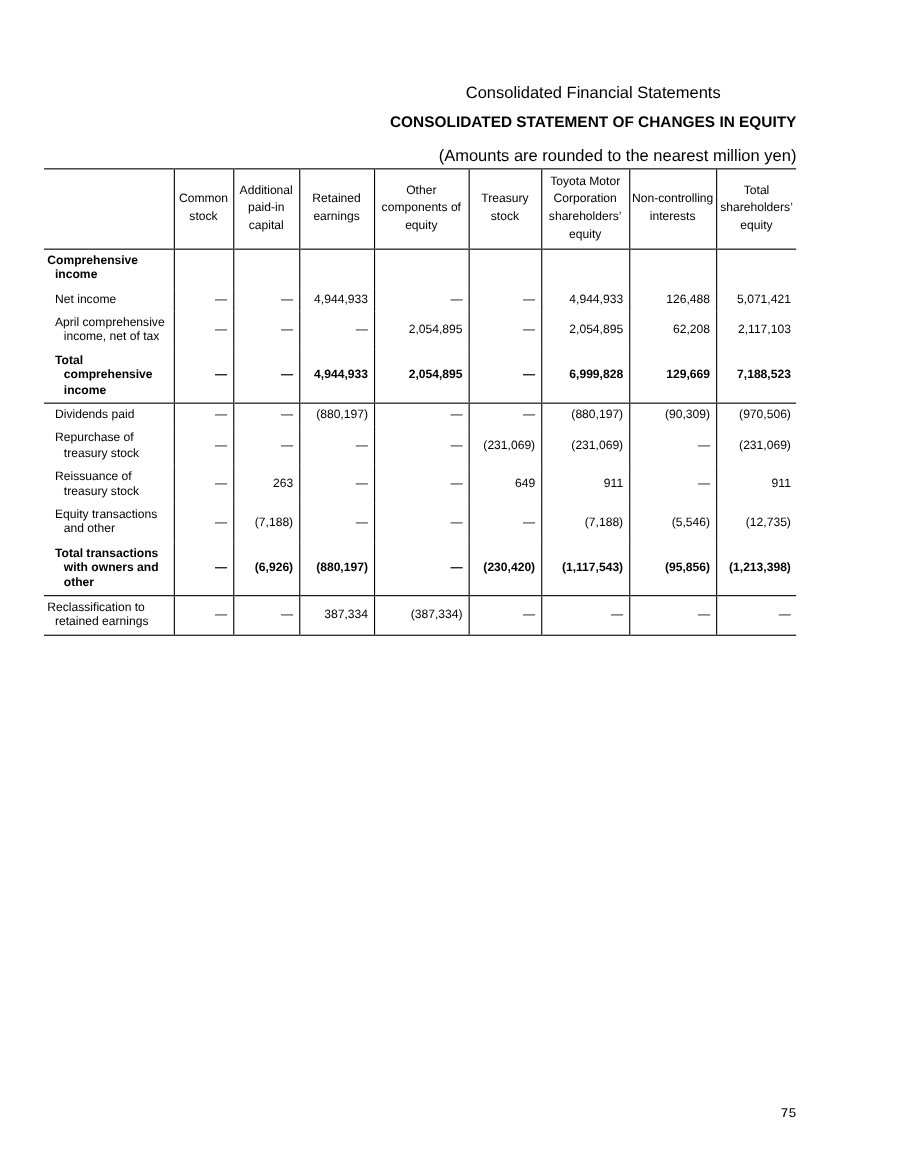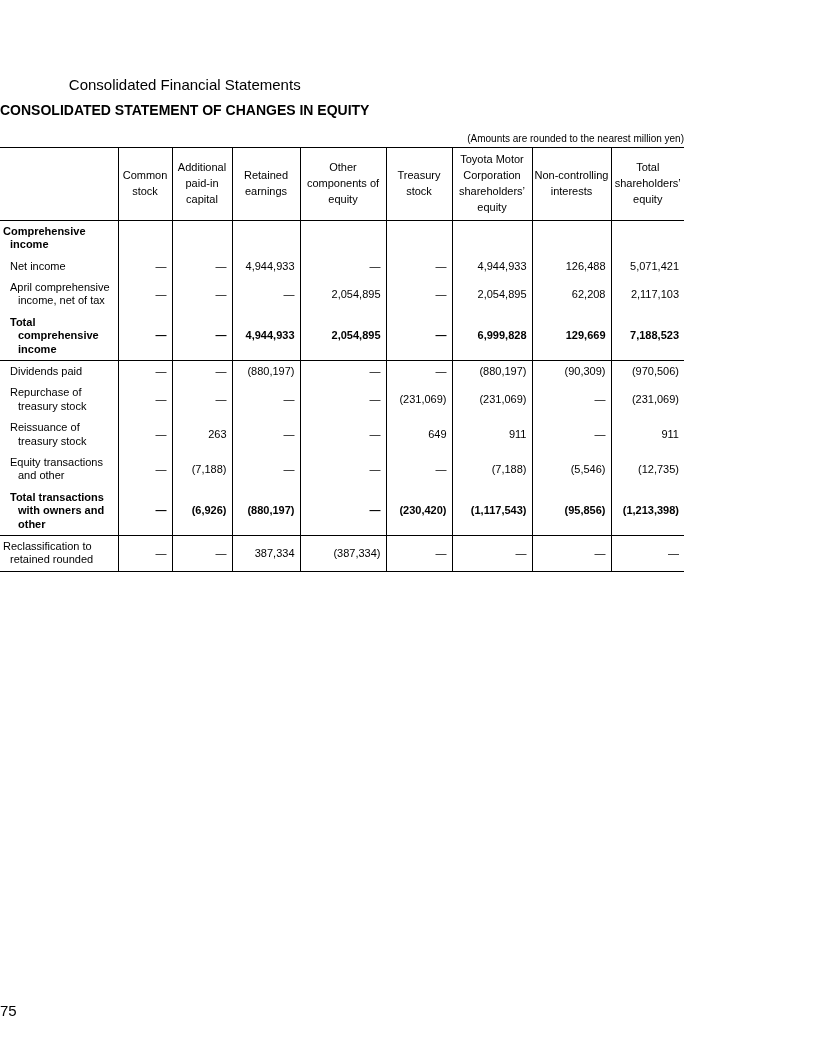--- a/index.html
+++ b/index.html
@@ -8,29 +8,29 @@
     width: 820px;
     height: 1061px;
     color: #000;
     font-family: "Liberation Sans", "DejaVu Sans", sans-serif;
   }
   .page {
     width: 724px;
     height: 1061px;
     display: flex;
     flex-direction: column;
-    align-items: flex-start;
+    align-items: flex-end;
     overflow: hidden;
   }
   .titles { text-align: center; margin-top: 76px; }
   .section-title { font-size: 15px; margin-bottom: 9px; }
   .main-title { font-size: 14px; font-weight: bold; margin-bottom: 8px; }
   .sub-title { font-size: 13px; line-height: 1.3; }
   .content { width: 684px; margin-top: 7px; }
-  .note { text-align: right; font-size: 10px; margin-bottom: 3px; }
+  .note { text-align: right; font-size: 15px; margin-bottom: 3px; }
 
   table.equity {
     border-collapse: collapse;
     table-layout: fixed;
     width: 684px;
     font-size: 11px;
   }
   thead th {
     border-top: 1px solid #000;
     border-bottom: 1px solid #000;
@@ -50,22 +50,23 @@
   td.label { padding: 4px 2px 4px 2px; }
   tr.ind0 td.label { padding-left: 10px; text-indent: -7px; }
   tr.ind1 td.label { padding-left: 18px; text-indent: -8px; }
   tr.bold { font-weight: bold; }
   tr.rule td { border-bottom: 1px solid #000; }
   tbody tr:last-child td { border-bottom: 1px solid #000; }
 
   .pageno {
     margin-top: auto;
     margin-bottom: 42px;
-    font-size: 15px;
+    font-size: 12px;
     text-align: center;
+    font-family: Liberation Mono, monospace;
   }
 </style>
 </head>
 <body>
 
 <div class="page">
 
   <div class="titles">
     <div class="section-title">Consolidated Financial Statements</div>
     <div class="main-title">CONSOLIDATED STATEMENT OF CHANGES IN EQUITY</div>
@@ -193,21 +194,21 @@
             <td class="val sep">—</td>
             <td class="val sep">(6,926)</td>
             <td class="val sep">(880,197)</td>
             <td class="val sep">—</td>
             <td class="val sep">(230,420)</td>
             <td class="val sep">(1,117,543)</td>
             <td class="val sep">(95,856)</td>
             <td class="val sep">(1,213,398)</td>
           </tr>
           <tr class="rule ind0">
-            <td class="label">Reclassification to retained rounded</td>
+            <td class="label">Reclassification to retained earnings</td>
             <td class="val sep">—</td>
             <td class="val sep">—</td>
             <td class="val sep">387,334</td>
             <td class="val sep">(387,334)</td>
             <td class="val sep">—</td>
             <td class="val sep">—</td>
             <td class="val sep">—</td>
             <td class="val sep">—</td>
           </tr>
         </tbody>

